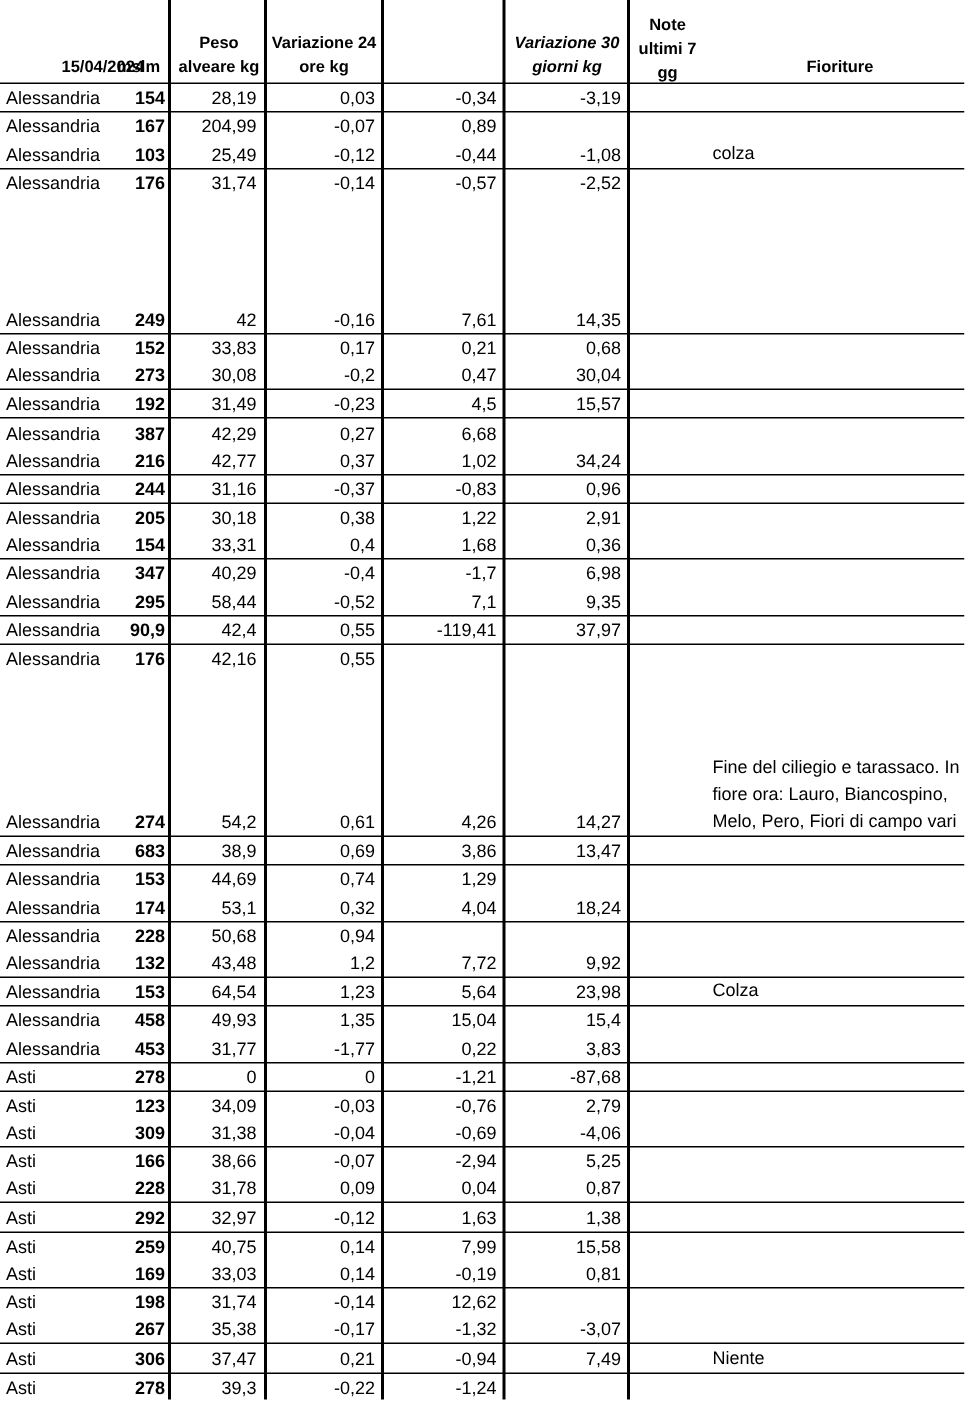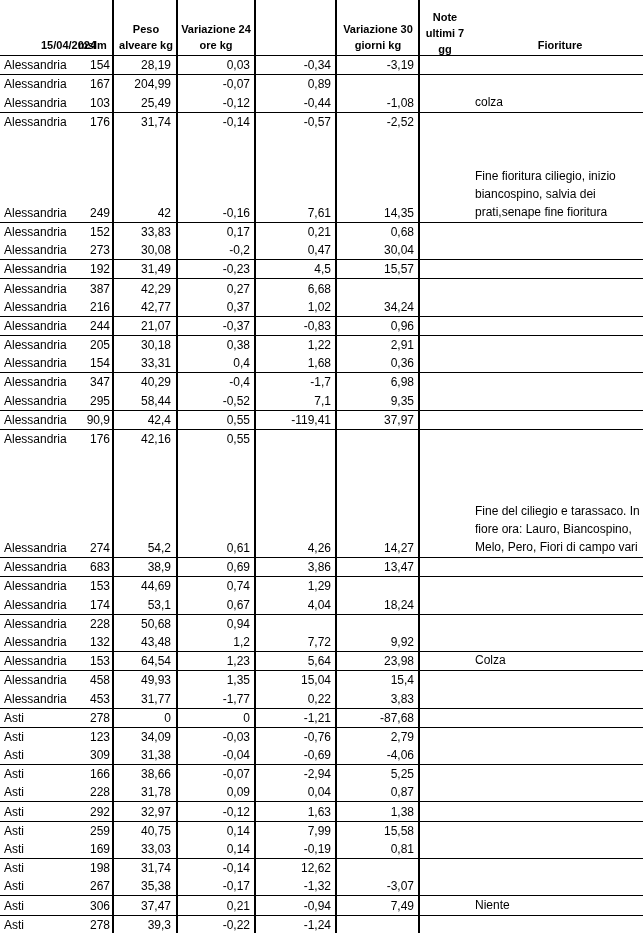--- a/index.html
+++ b/index.html
@@ -9,38 +9,38 @@
   .hdr { position: relative; height: 55px; border-bottom: 1.5px solid #000; }
   .hdr .hc { position: absolute; bottom: 2px; font-weight: bold; font-size: 11px;
              line-height: 16px; text-align: center; }
   .grp { position: relative; border-bottom: 1.5px solid #000; }
   .row { position: relative; height: 18.2px; }
   .row.tall2 { height: 91px; }
   .row.tall5 { height: 109px; }
   .row.tall143 { height: 36px; }
   .cell { position: absolute; bottom: 1px; line-height: 16px; white-space: nowrap; font-size: 12px; }
   .c-city { left: 4px; }
-  .c-mslm { right: calc(643px - 110px); text-align: right; }
+  .c-mslm { right: calc(643px - 110px); text-align: right; font-weight: bold; }
   .c-peso { right: calc(643px - 171px); text-align: right; }
   .c-v24 { right: calc(643px - 250px); text-align: right; }
   .c-v7 { right: calc(643px - 331px); text-align: right; }
   .c-v30 { right: calc(643px - 414px); text-align: left; }
   .c-fior { left: 475px; white-space: normal; width: 165px; line-height: 18px; }
   .vline { position: absolute; top: 0; width: 1.5px; background: #000; }
 </style>
 </head>
 <body>
 
 <div id="sheet">
   <div class="hdr">
     <div class="hc" style="left:4px;text-align:left;margin-left:37px;">15/04/2024</div>
     <div class="hc" style="left:78px;">mslm</div>
     <div class="hc" style="left:118px;width:56px;">Peso alveare kg</div>
     <div class="hc" style="left:180px;width:72px;">Variazione 24 ore kg</div>
-    <div class="hc" style="left:338px;width:80px;">Variazione 30 giorni kg</div>
+    <div class="hc" style="left:338px;width:80px;font-style:italic;">Variazione 30 giorni kg</div>
     <div class="hc" style="left:424px;width:42px;bottom:-2px;">Note ultimi 7 gg</div>
     <div class="hc" style="left:500px;width:120px;">Fioriture</div>
   </div>
   <div id="body">
       <div class="grp">
         <div class="row">
           <div class="cell c-city">Alessandria</div>
           <div class="cell c-mslm">154</div>
           <div class="cell c-peso">28,19</div>
           <div class="cell c-v24">0,03</div>
@@ -79,21 +79,20 @@
           <div class="cell c-v30">-2,52</div>
           <div class="cell c-fior"></div>
         </div>
         <div class="row tall2">
           <div class="cell c-city">Alessandria</div>
           <div class="cell c-mslm">249</div>
           <div class="cell c-peso">42</div>
           <div class="cell c-v24">-0,16</div>
           <div class="cell c-v7">7,61</div>
           <div class="cell c-v30">14,35</div>
-          <div class="cell c-fior">Fine fioritura ciliegio, inizio biancospino, salvia dei prati,senape fine fioritura</div>
         </div>
       </div>
       <div class="grp">
         <div class="row">
           <div class="cell c-city">Alessandria</div>
           <div class="cell c-mslm">152</div>
           <div class="cell c-peso">33,83</div>
           <div class="cell c-v24">0,17</div>
           <div class="cell c-v7">0,21</div>
           <div class="cell c-v30">0,68</div>
@@ -137,21 +136,21 @@
           <div class="cell c-v24">0,37</div>
           <div class="cell c-v7">1,02</div>
           <div class="cell c-v30">34,24</div>
           <div class="cell c-fior"></div>
         </div>
       </div>
       <div class="grp">
         <div class="row">
           <div class="cell c-city">Alessandria</div>
           <div class="cell c-mslm">244</div>
-          <div class="cell c-peso">21,07</div>
+          <div class="cell c-peso">31,16</div>
           <div class="cell c-v24">-0,37</div>
           <div class="cell c-v7">-0,83</div>
           <div class="cell c-v30">0,96</div>
           <div class="cell c-fior"></div>
         </div>
       </div>
       <div class="grp">
         <div class="row">
           <div class="cell c-city">Alessandria</div>
           <div class="cell c-mslm">205</div>
@@ -240,21 +239,21 @@
           <div class="cell c-peso">44,69</div>
           <div class="cell c-v24">0,74</div>
           <div class="cell c-v7">1,29</div>
           <div class="cell c-v30"></div>
           <div class="cell c-fior"></div>
         </div>
         <div class="row">
           <div class="cell c-city">Alessandria</div>
           <div class="cell c-mslm">174</div>
           <div class="cell c-peso">53,1</div>
-          <div class="cell c-v24">0,67</div>
+          <div class="cell c-v24">0,32</div>
           <div class="cell c-v7">4,04</div>
           <div class="cell c-v30">18,24</div>
           <div class="cell c-fior"></div>
         </div>
       </div>
       <div class="grp">
         <div class="row">
           <div class="cell c-city">Alessandria</div>
           <div class="cell c-mslm">228</div>
           <div class="cell c-peso">50,68</div>

